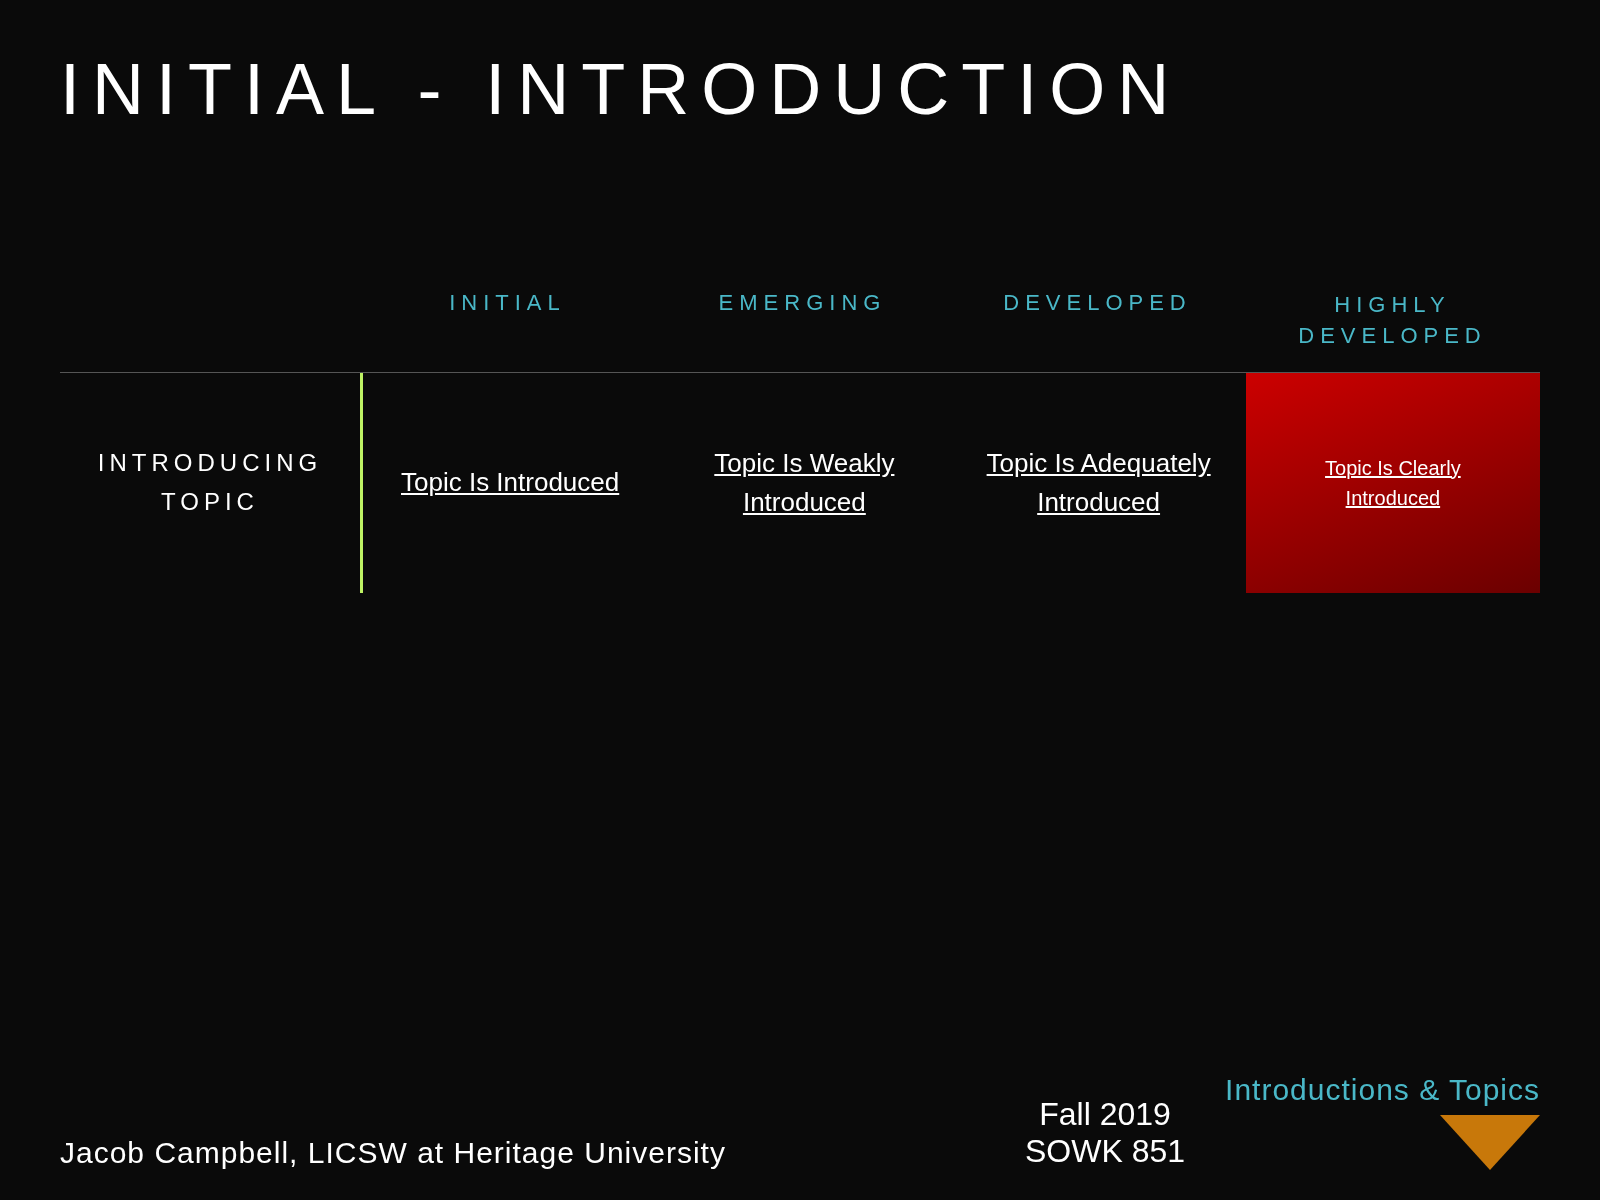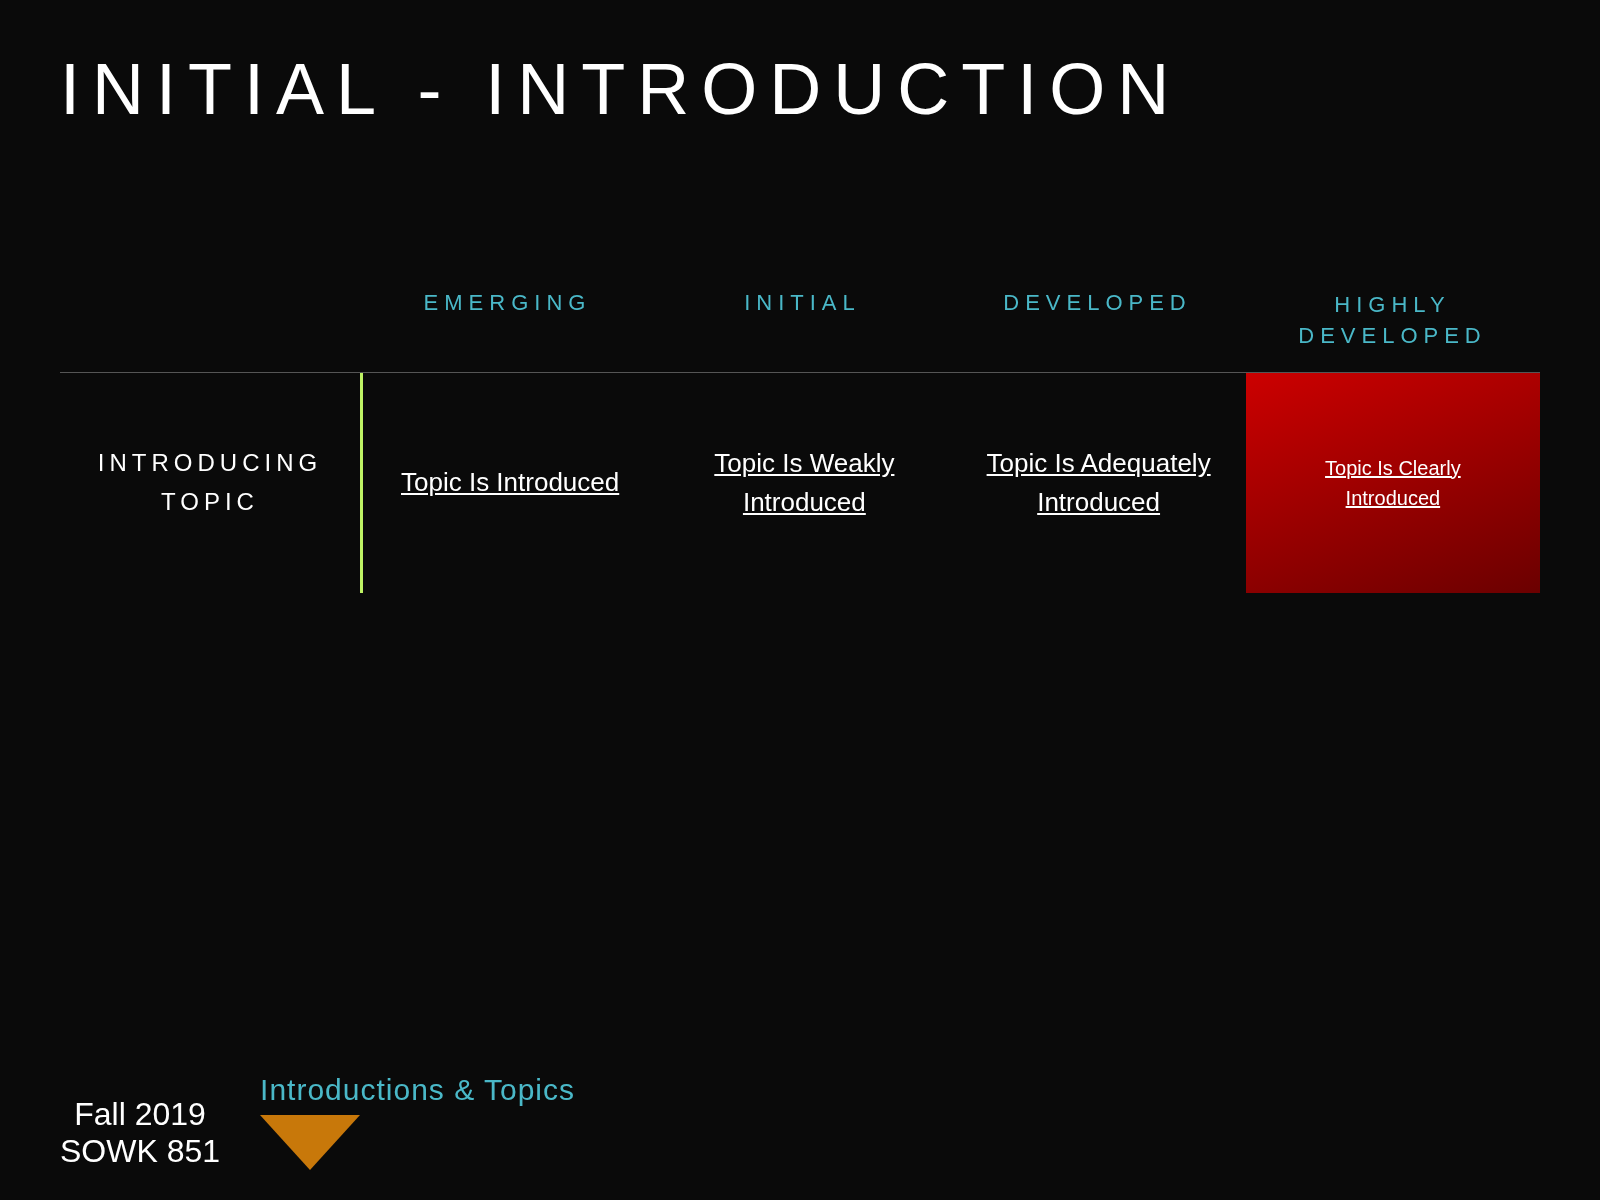--- a/index.html
+++ b/index.html
@@ -157,20 +157,21 @@
       font-size: 32px;
       font-weight: 300;
       color: #ffffff;
       display: block;
     }
 
     .footer-topic {
       text-align: right;
       display: flex;
       flex-direction: column;
+      align-items: flex-end;
     }
 
     .footer-topic-text {
       font-size: 30px;
       color: #4ab8c8;
       font-weight: 400;
       letter-spacing: 1px;
     }
 
     .triangle-icon {
@@ -185,22 +186,22 @@
 </head>
 <body>
 
 <h1 class="page-title">INITIAL - INTRODUCTION</h1>
 
 <div class="rubric-table">
 
   <div class="header-row">
     <div class="row-label-header"></div>
     <div class="col-headers">
+      <div class="col-header">INITIAL</div>
       <div class="col-header">EMERGING</div>
-      <div class="col-header">INITIAL</div>
       <div class="col-header">DEVELOPED</div>
       <div class="col-header highly-developed">HIGHLY<br>DEVELOPED</div>
     </div>
   </div>
 
   <div class="divider-line"></div>
 
   <div class="content-row">
 
     <div class="row-label-cell">
@@ -211,20 +212,21 @@
       <div class="data-cell">Topic Is Introduced</div>
       <div class="data-cell">Topic Is Weakly<br>Introduced</div>
       <div class="data-cell">Topic Is Adequately<br>Introduced</div>
       <div class="data-cell highlighted">Topic Is Clearly<br>Introduced</div>
     </div>
   </div>
 
 </div>
 
 <div class="footer">
+  <div class="footer-author">Jacob Campbell, LICSW at Heritage University</div>
 
   <div class="footer-course">
     <span class="footer-course-title">Fall 2019</span>
     <span class="footer-course-code">SOWK 851</span>
   </div>
 
   <div class="footer-topic">
     <span class="footer-topic-text">Introductions &amp; Topics</span>
     <div class="triangle-icon"></div>
   </div>

